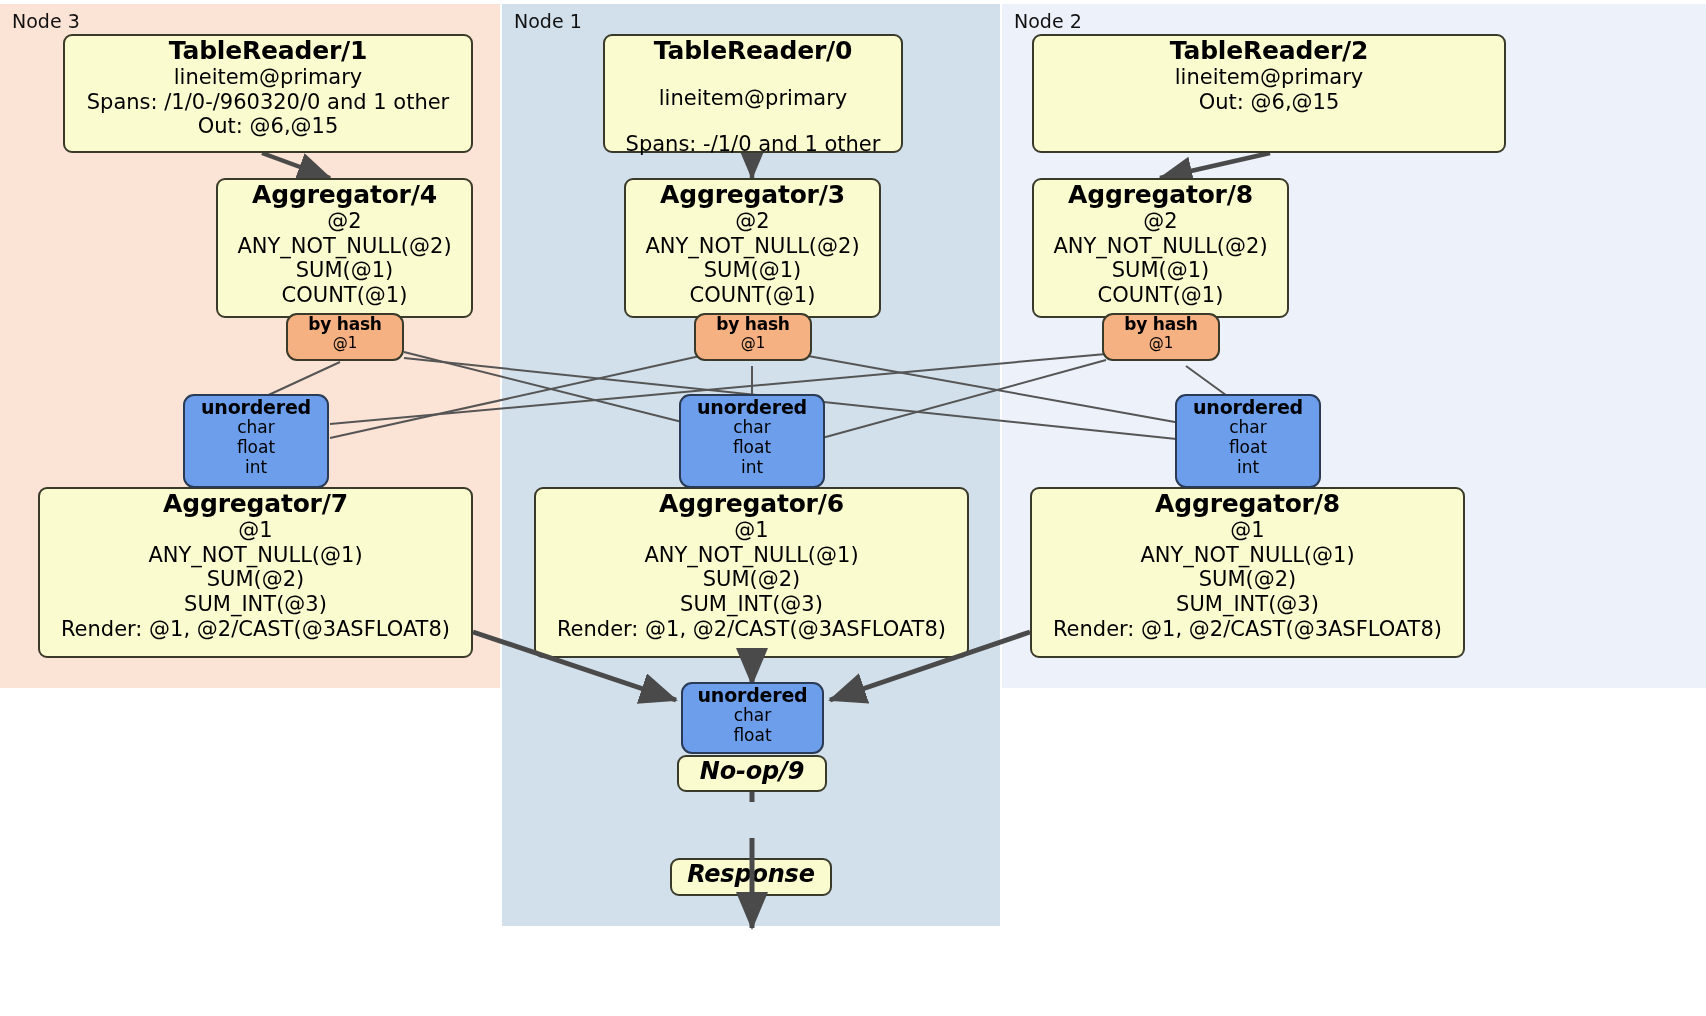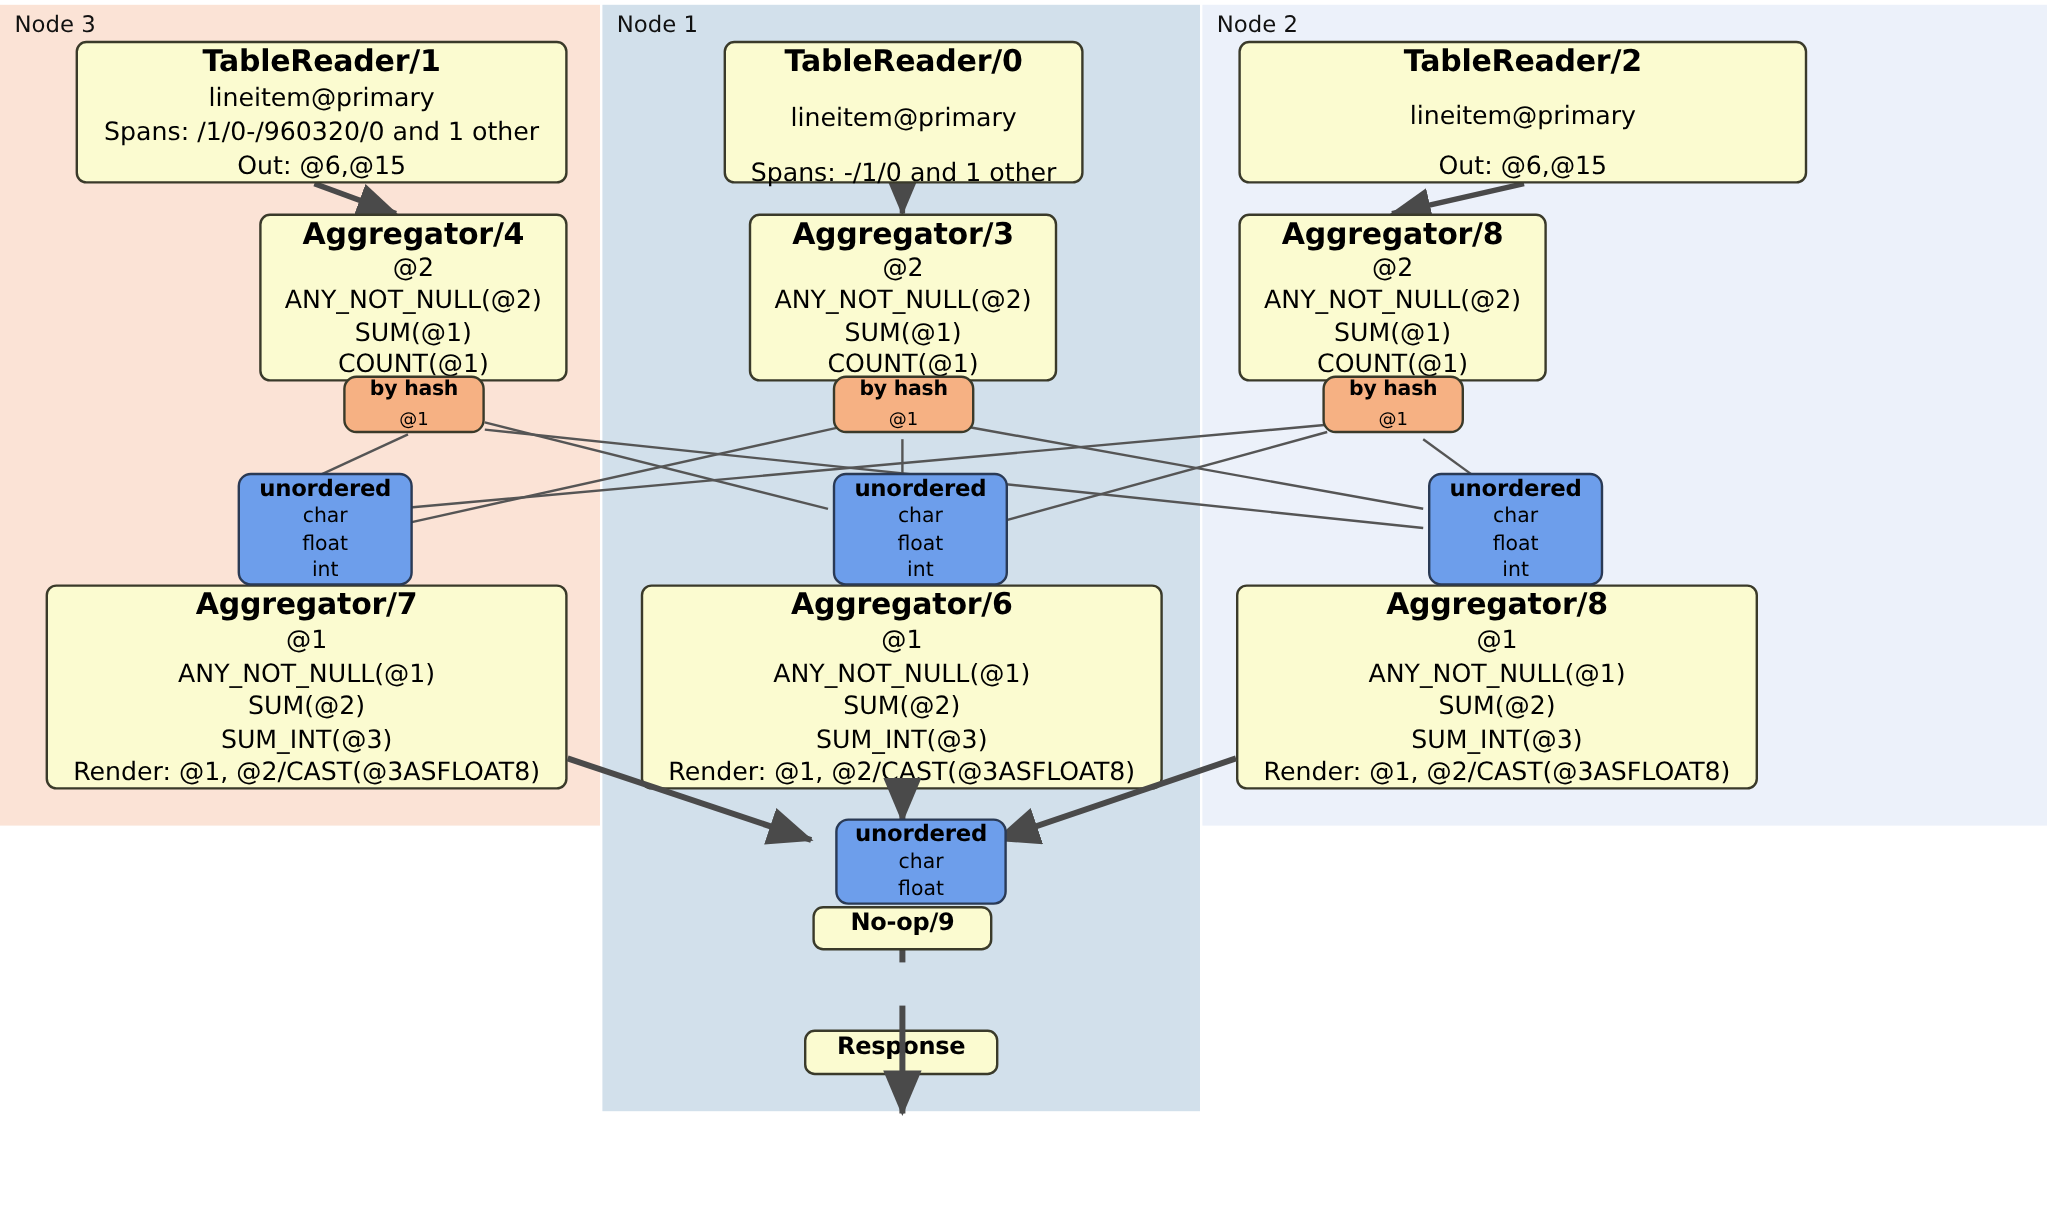--- a/index.html
+++ b/index.html
@@ -31,56 +31,55 @@
     font-family: "DejaVu Sans", sans-serif;
     white-space: nowrap;
   }
   
   .gbox {
     position: absolute;
     box-sizing: border-box;
     display: flex;
     flex-direction: column;
     align-items: center;
-    justify-content: space-between;
+    justify-content: flex-start;
     text-align: center;
     line-height: 1.17;
   }
   .proc {
     background: #fbfbd0;
     border: 2px solid #3a3a2a;
     border-radius: 9px;
   }
   .router {
     background: #f6b183;
     border: 2px solid #3a3a2a;
     border-radius: 11px;
   }
   .recv {
     background: #6d9eeb;
     border: 2px solid #2a3a55;
     border-radius: 11px;
-    margin-left: 15px;
   }
   .gbox .title {
     font-weight: bold;
     font-size: 25px;
     color: #000000;
     letter-spacing: -0.2px;
   }
   .gbox .line {
     font-size: 21px;
     color: #000000;
     white-space: nowrap;
   }
   .router .title { font-size: 17px; }
   .router .line  { font-size: 15px; }
   .recv  .title  { font-size: 19px; }
   .recv  .line   { font-size: 17px; }
-  .small-proc .title { font-size: 20px; }
+  .small-proc .title { font-size: 24px; font-style: italic; }
   
   #edges, #edges-top {
     position: absolute;
     left: 0;
     top: 0;
     width: 1706px;
     height: 1016px;
     pointer-events: none;
   }
   .z-panels   { z-index: 1; padding-left: 24px; }

